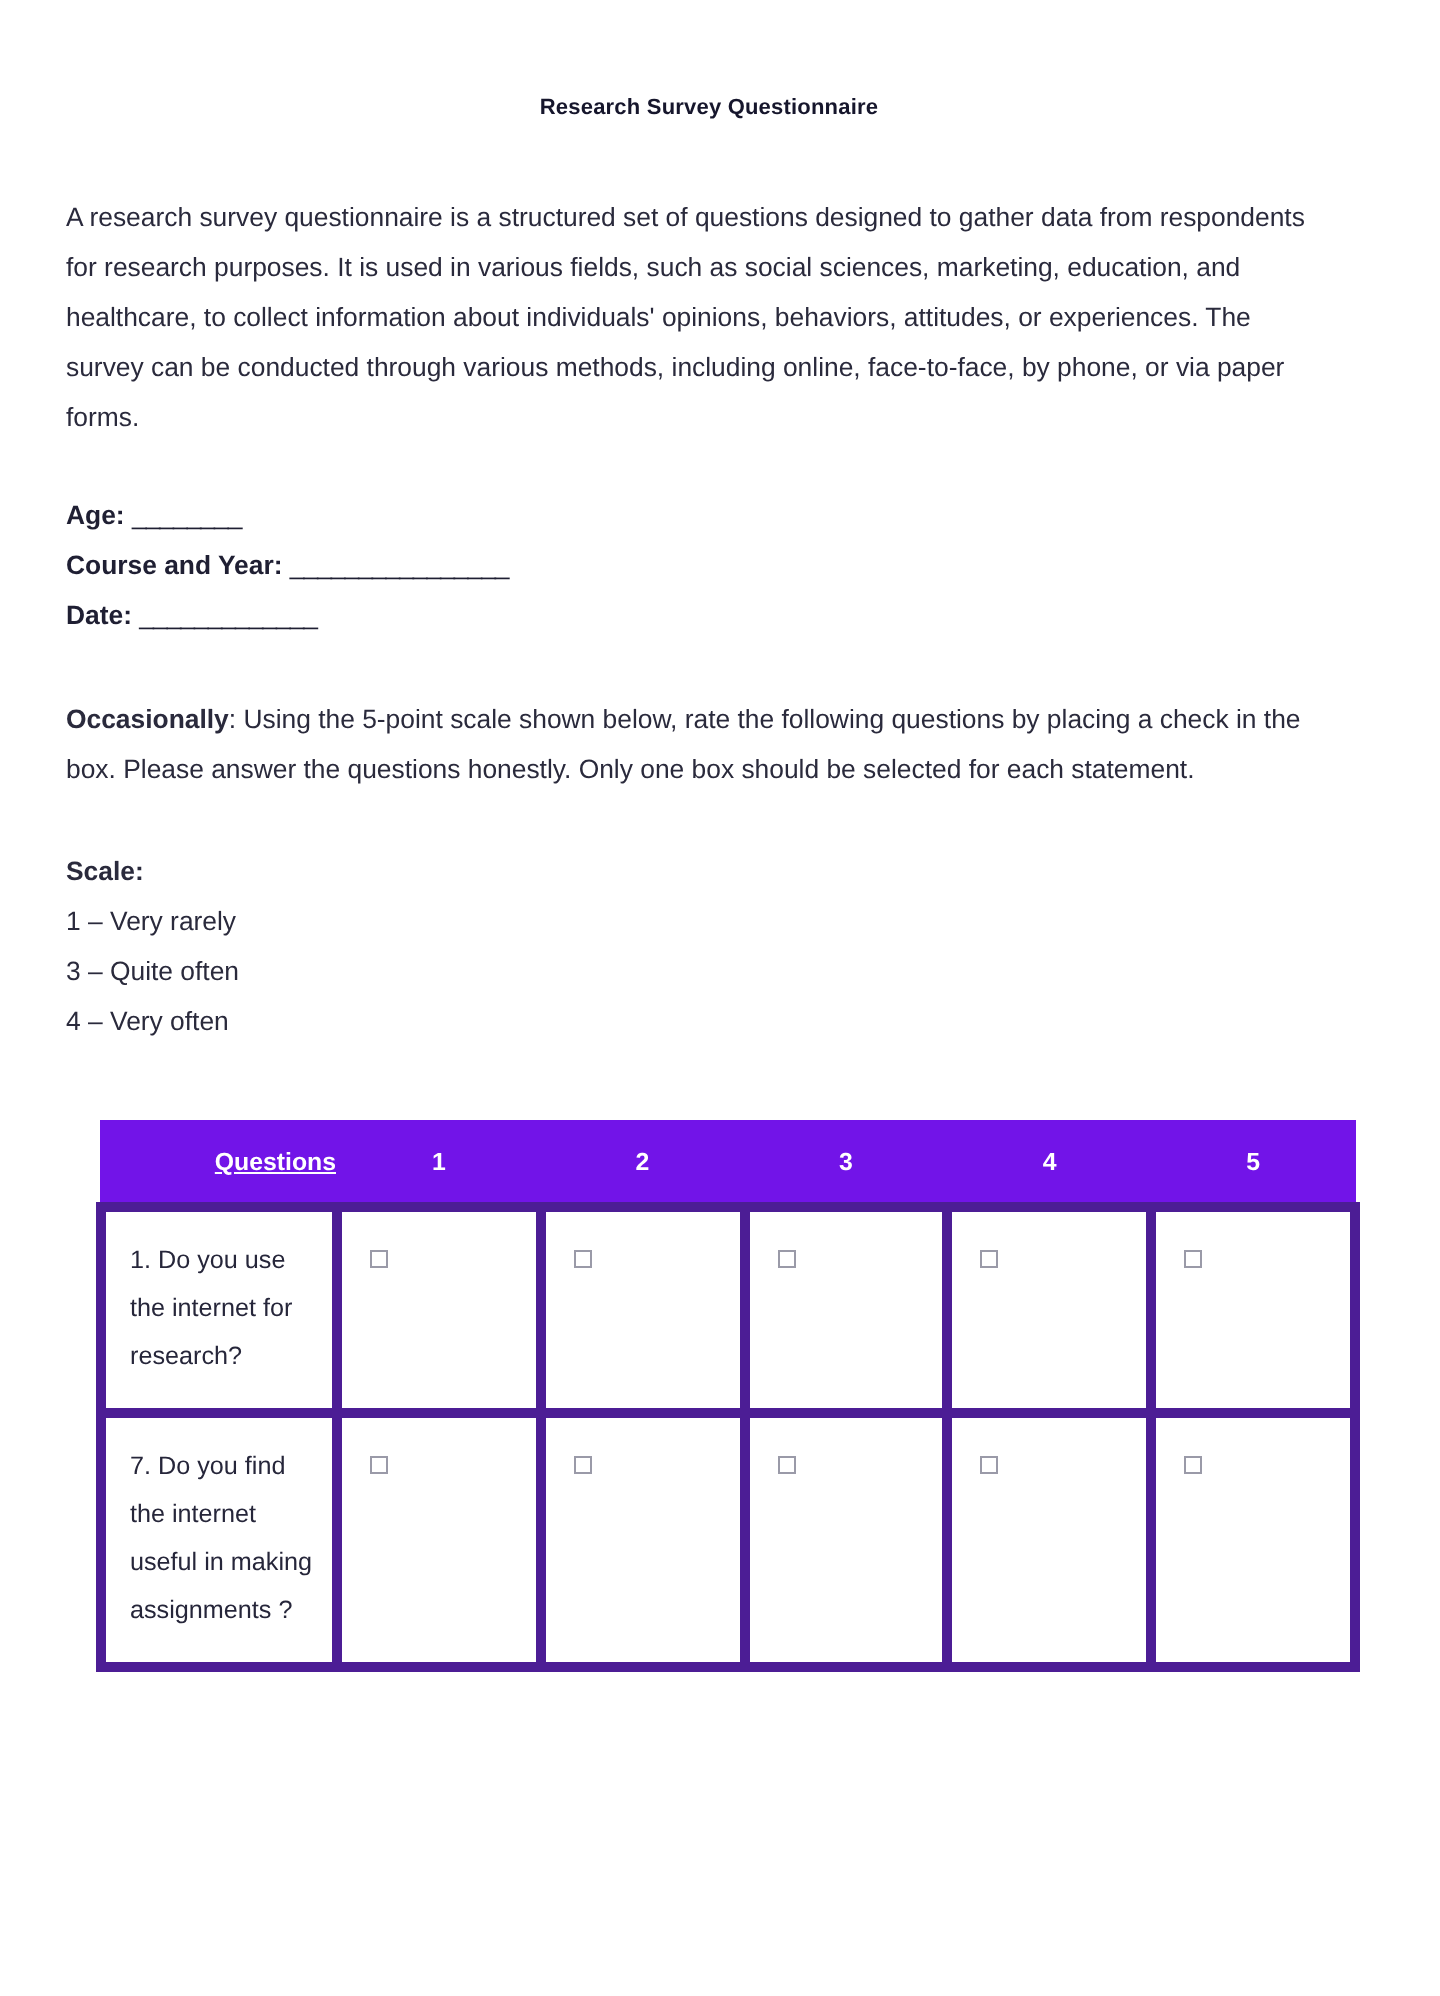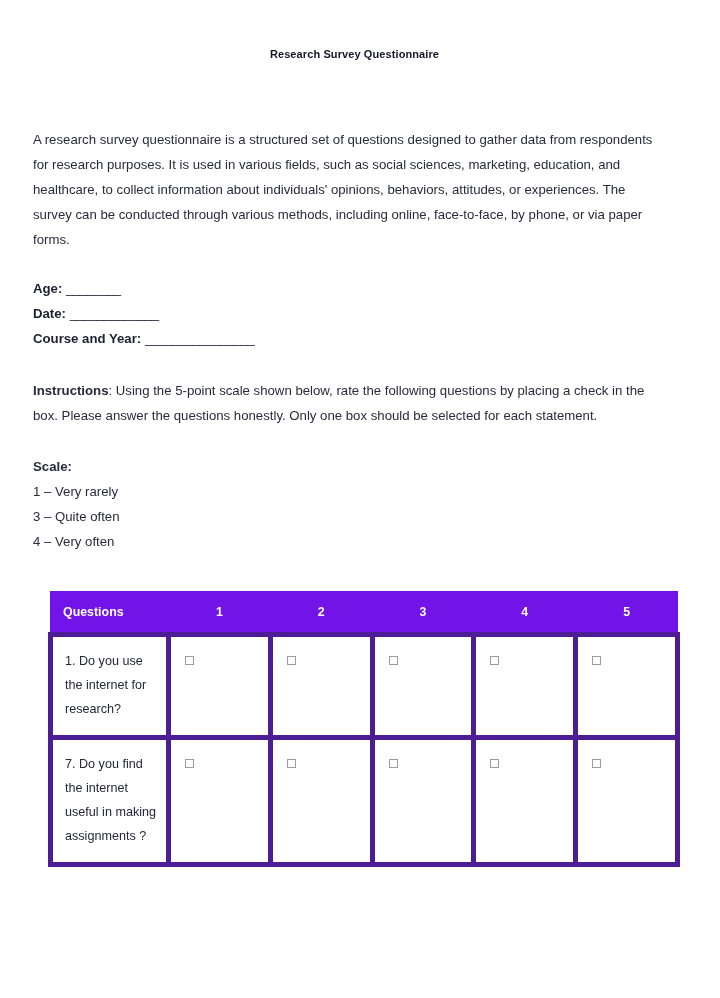--- a/index.html
+++ b/index.html
@@ -24,21 +24,21 @@
   .doc-title {
     text-align: center;
     font-size: 11px;
     font-weight: bold;
     letter-spacing: 0.1px;
     color: #16162c;
     margin: 8px 0 0 0;
     padding-right: 8px;
   }
   .intro {
-    margin-top: 67px;
+    margin-top: 36px;
     font-size: 13.2px;
     line-height: 25px;
     color: #2a2a3c;
     max-width: 625px;
   }
   .fields {
     margin-top: 24px;
     font-size: 13.2px;
     line-height: 25px;
     color: #1f1f33;
@@ -78,23 +78,24 @@
   table.survey th {
     background: #7214e8;
     color: #ffffff;
     font-size: 12.4px;
     font-weight: bold;
     height: 40px;
     padding: 0;
     border: 1px solid #7214e8;
   }
   table.survey th.q-head {
-    text-align: left;
+    text-align: right;
     padding-left: 12px;
     width: 105px;
+    text-decoration: underline;
   }
   table.survey th.num-head {
     text-align: center;
   }
   table.survey td {
     border: 5px solid #4c1d95;
     vertical-align: top;
     padding: 12px 10px 14px 12px;
     font-size: 12.6px;
     line-height: 24px;
@@ -124,31 +125,31 @@
   <h1 class="doc-title">Research Survey Questionnaire</h1>
 
   <p class="intro">A research survey questionnaire is a structured set of questions designed to gather data from respondents for research purposes. It is used in various fields, such as social sciences, marketing, education, and healthcare, to collect information about individuals' opinions, behaviors, attitudes, or experiences. The survey can be conducted through various methods, including online, face-to-face, by phone, or via paper forms.</p>
 
   <div class="fields">
     <div>
       <span class="label">Age:</span>
       <span class="blank">________</span>
     </div>
     <div>
+      <span class="label">Course and Year:</span>
+      <span class="blank">________________</span>
+    </div>
+    <div>
       <span class="label">Date:</span>
       <span class="blank">_____________</span>
-    </div>
-    <div>
-      <span class="label">Course and Year:</span>
-      <span class="blank">________________</span>
     </div>
   </div>
 
   <p class="instructions">
-    <span class="label">Instructions</span><span>: Using the 5-point scale shown below, rate the following questions by placing a check in the box. Please answer the questions honestly. Only one box should be selected for each statement.</span>
+    <span class="label">Occasionally</span><span>: Using the 5-point scale shown below, rate the following questions by placing a check in the box. Please answer the questions honestly. Only one box should be selected for each statement.</span>
   </p>
 
   <div class="scale-block">
     <div class="label">Scale:</div>
     <div>1 – Very rarely</div>
     <div>3 – Quite often</div>
     <div>4 – Very often</div>
   </div>
 
   <table class="survey">

